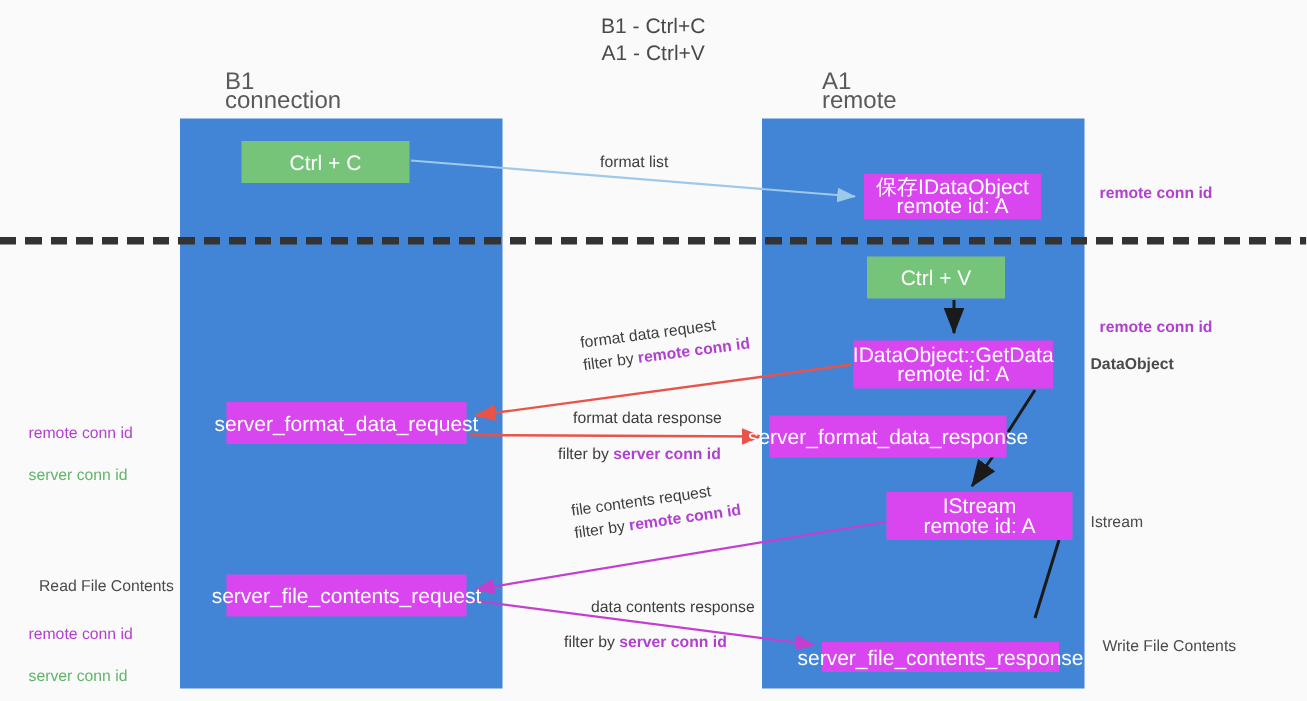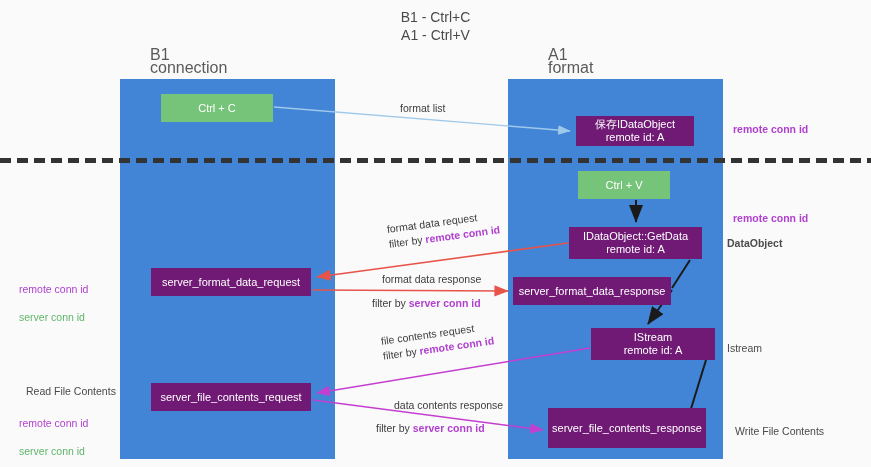--- a/index.html
+++ b/index.html
@@ -64,38 +64,38 @@
 
   
   .node {
     position: absolute;
     box-sizing: border-box;
     display: flex;
     flex-direction: column;
     align-items: center;
     justify-content: center;
     color: #ffffff;
-    font-size: 11px;
+    font-size: 14px;
     line-height: 13px;
     text-align: center;
     white-space: pre-line;
     padding: 2px 4px;
   }
   .node.green  { background: #76c47a; }
-  .node.orange { background: #701a75; }
+  .node.orange { background: #d946ef; }
 
   #node-ctrl-c      { left: 161px; top: 94px;  width: 112px; height: 28px; }
   #node-save-ido    { left: 576px; top: 116px; width: 118px; height: 30px; }
   #node-ctrl-v      { left: 578px; top: 171px; width: 92px; height: 28px; }
   #node-getdata     { left: 569px; top: 227px; width: 133px; height: 32px; }
   #node-sfdreq      { left: 151px; top: 268px; width: 160px; height: 28px; }
   #node-sfdresp     { left: 513px; top: 277px; width: 158px; height: 28px; }
   #node-istream     { left: 591px; top: 328px; width: 124px; height: 32px; }
   #node-sfcreq      { left: 151px; top: 383px; width: 160px; height: 28px; }
-  #node-sfcresp     { left: 548px; top: 408px; width: 158px; height: 40px; }
+  #node-sfcresp     { left: 548px; top: 428px; width: 158px; height: 20px; }
 
   
   .side-label {
     position: absolute;
     font-size: 10.5px;
     line-height: 14px;
     white-space: pre-line;
   }
   .side-label.bold   { font-weight: bold; }
   .side-label.plain  { color: #4a4a4a; }
@@ -151,21 +151,21 @@
 <body>
 
 <div id="canvas">
 
   <div class="title">B1 - Ctrl+C
 A1 - Ctrl+V</div>
 
   <div class="lane-header" id="lane-header-b1">B1
 connection</div>
   <div class="lane-header" id="lane-header-a1">A1
-format</div>
+remote</div>
 
   <div class="lane" id="lane-b1"></div>
   <div class="lane" id="lane-a1"></div>
 
   <svg id="wires" viewBox="0 0 871 467">
     <defs>
       <marker id="ah-blue" markerWidth="9" markerHeight="7" refX="8.5" refY="3.5" orient="auto">
         <polygon points="0,0 9,3.5 0,7" fill="#9ec9ea"></polygon>
       </marker>
       <marker id="ah-red" markerWidth="9" markerHeight="7" refX="8.5" refY="3.5" orient="auto">

